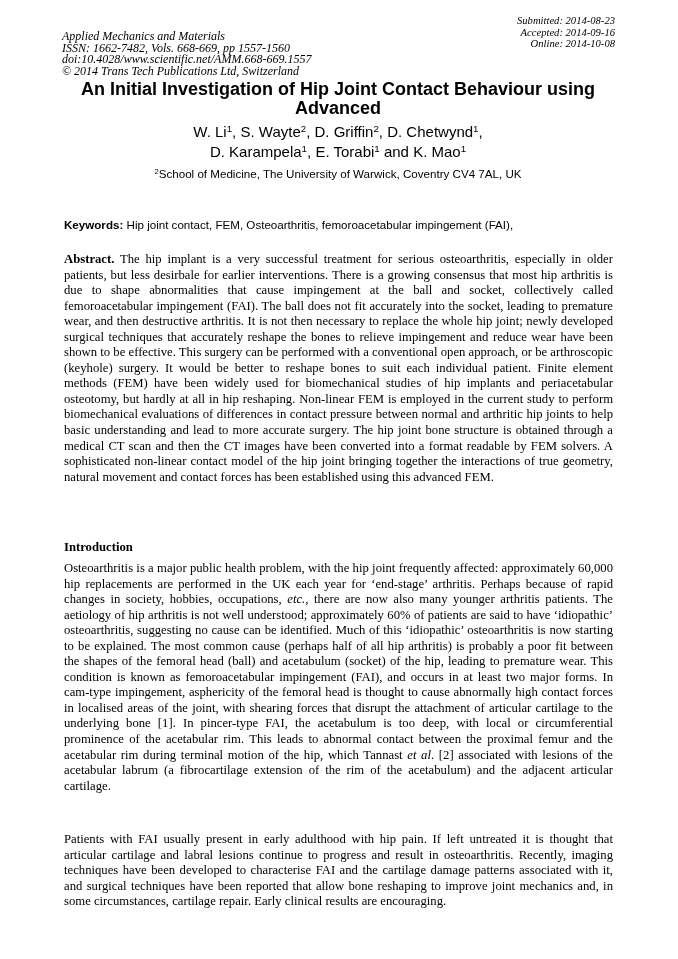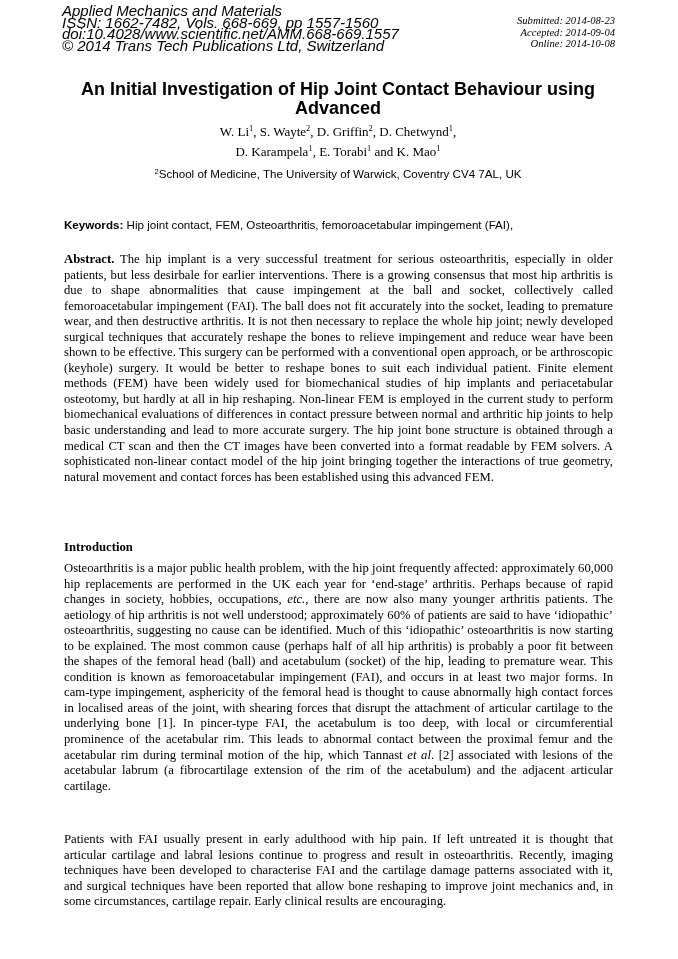--- a/index.html
+++ b/index.html
@@ -1,35 +1,35 @@
 <!DOCTYPE html>
 <html><head>
 <meta charset="utf-8">
 <style>
   html, body { margin: 0; padding: 0; background: #ffffff; }
   body { width: 678px; height: 959px; position: relative; overflow: hidden; color: #000; }
   .meta-left {
-    position: absolute; left: 62px; top: 5px;
-    font-family: Liberation Sans, sans-serif; font-style: italic;
-    font-size: 15px; line-height: 11.6px;
+    position: absolute; left: 62px; top: 31px;
+    font-family: Liberation Serif, serif; font-style: italic;
+    font-size: 12px; line-height: 11.6px;
   }
   .meta-right {
     position: absolute; right: 63px; top: 15px; text-align: right;
     font-family: "Liberation Serif", serif; font-style: italic;
     font-size: 10.6px; line-height: 11.6px;
   }
   .meta-left div, .meta-right div { white-space: nowrap; }
   .title {
     position: absolute; left: 60px; width: 556px; top: 80px; text-align: center;
     font-family: "Liberation Sans", sans-serif; font-weight: bold;
     font-size: 18px; line-height: 19px; margin: 0;
   }
   .authors {
     position: absolute; left: 60px; width: 556px; top: 122px; text-align: center;
-    font-family: Liberation Serif, serif; font-size: 13px; line-height: 20px;
+    font-family: Liberation Sans, sans-serif; font-size: 15px; line-height: 20px;
   }
   .affils {
     position: absolute; left: 60px; width: 556px; top: 166px; text-align: center;
     font-family: "Liberation Sans", sans-serif; font-size: 11.6px; line-height: 15.5px;
   }
   sup { font-size: 65%; line-height: 0; vertical-align: 0.55em; }
   .keywords {
     position: absolute; left: 64px; width: 552px; top: 218px;
     font-family: "Liberation Sans", sans-serif; font-size: 11.6px; line-height: 14px;
     white-space: nowrap;
@@ -55,21 +55,21 @@
 
 <div class="meta-left">
   <div>Applied Mechanics and Materials</div>
   <div>ISSN: 1662-7482, Vols. 668-669, pp 1557-1560</div>
   <div>doi:10.4028/www.scientific.net/AMM.668-669.1557</div>
   <div>© 2014 Trans Tech Publications Ltd, Switzerland</div>
 </div>
 
 <div class="meta-right">
   <div>Submitted: 2014-08-23</div>
-  <div>Accepted: 2014-09-04</div>
+  <div>Accepted: 2014-09-16</div>
   <div>Online: 2014-10-08</div>
 </div>
 
 <h1 class="title">
   <span>An Initial Investigation of Hip Joint Contact Behaviour using Advanced</span><br>
 </h1>
 
 <div class="authors">
   <span><span>W. Li</span><sup>1</sup></span><span>, </span><span><span>S. Wayte</span><sup>2</sup></span><span>, </span><span><span>D. Griffin</span><sup>2</sup></span><span>, </span><span><span>D. Chetwynd</span><sup>1</sup></span><span>,</span><br>
   <span><span>D. Karampela</span><sup>1</sup></span><span>, </span><span><span>E. Torabi</span><sup>1</sup></span><span> and </span><span><span>K. Mao</span><sup>1</sup></span>

